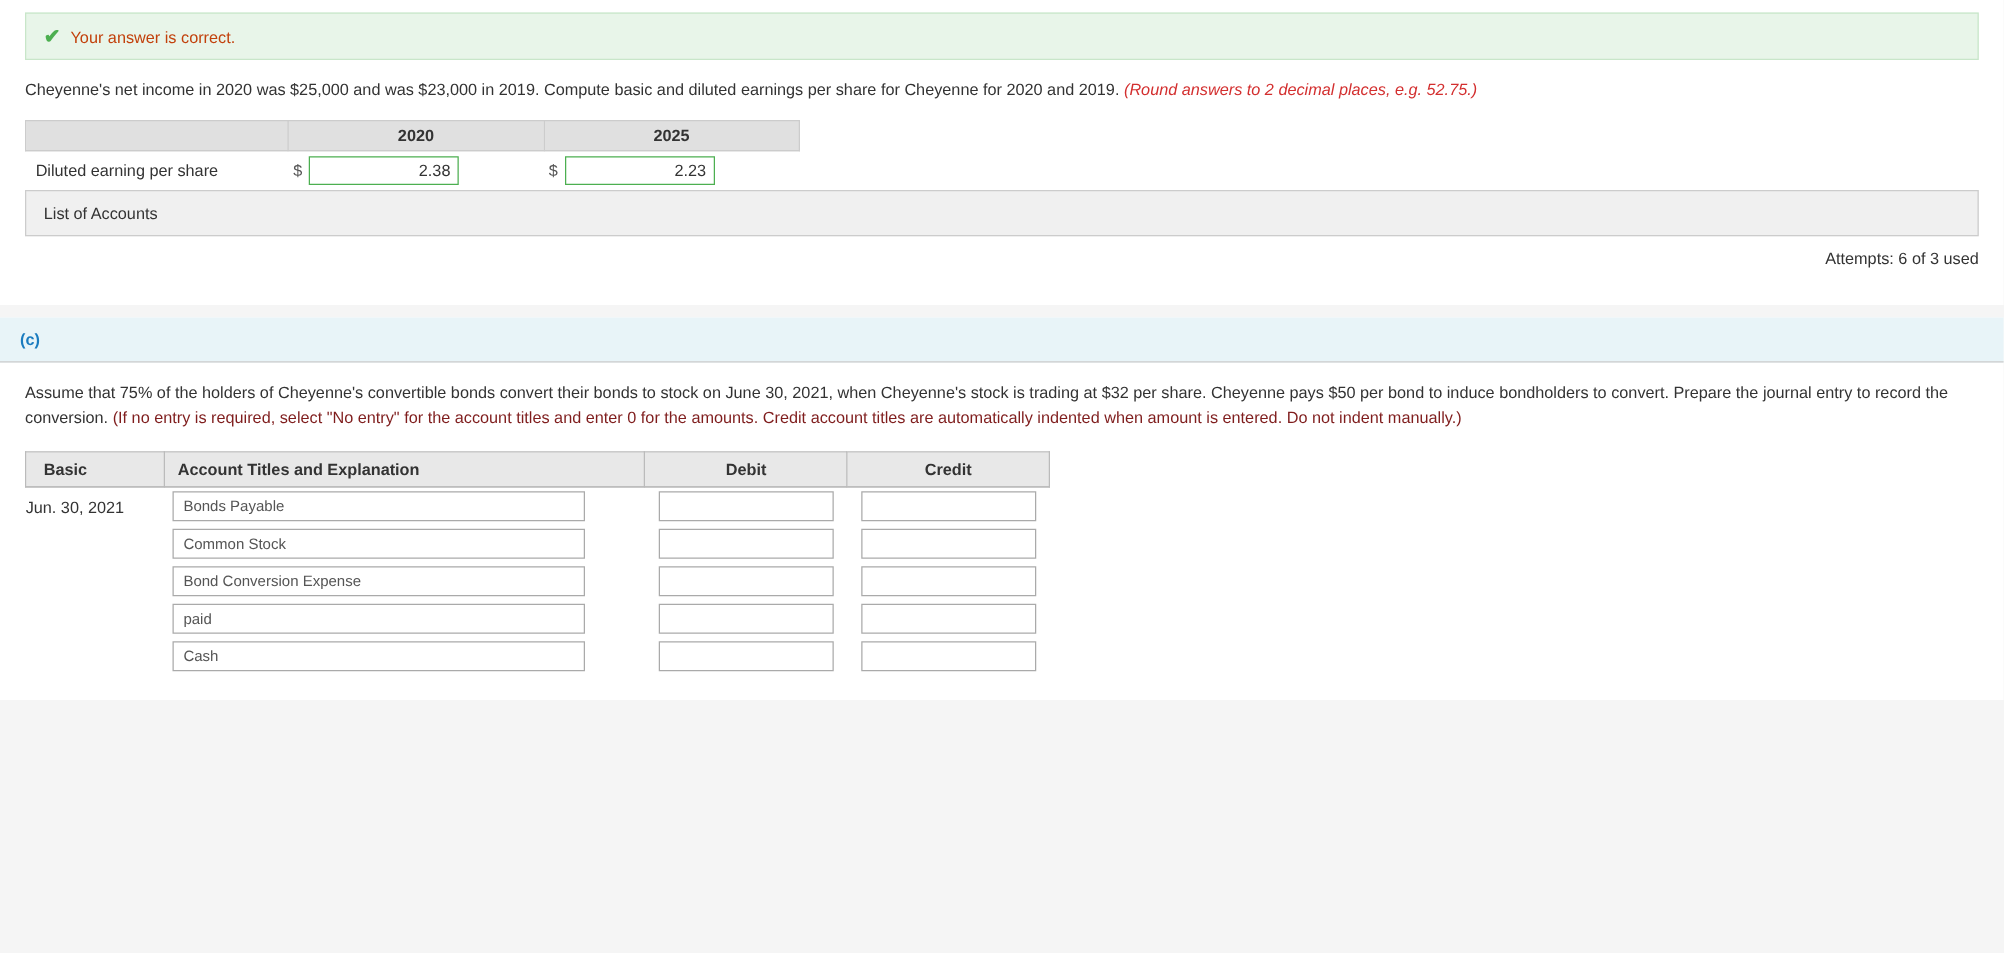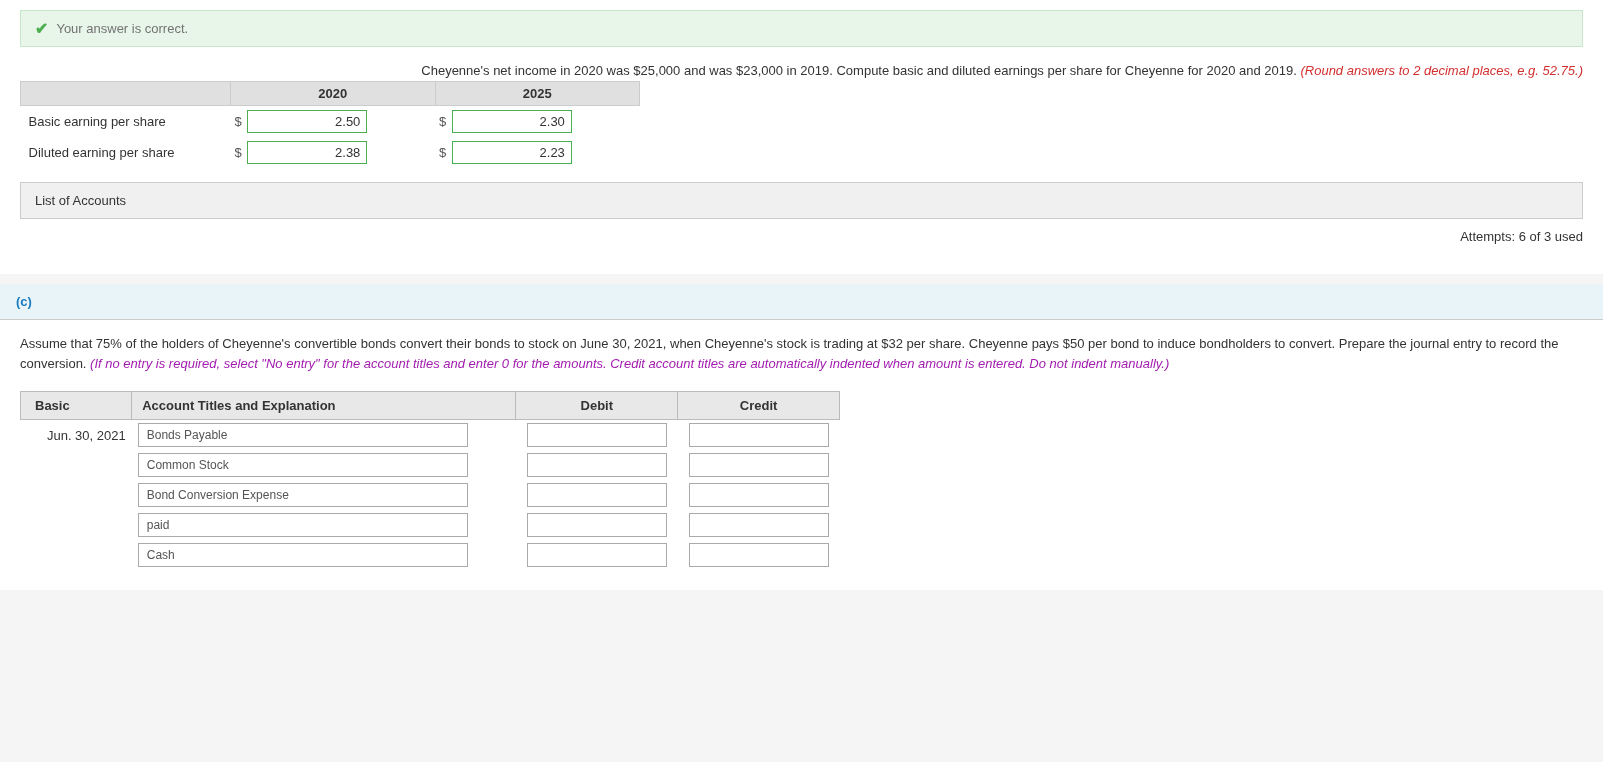--- a/index.html
+++ b/index.html
@@ -18,38 +18,37 @@
       display: flex;
       align-items: center;
       gap: 8px;
     }
     .correct-banner .checkmark {
       color: #4caf50;
       font-size: 16px;
       font-weight: bold;
     }
     .correct-banner .correct-text {
-      color: #737373;
+      color: #c2410c;
       font-size: 13px;
     }
 
     .description {
       font-size: 13px;
       line-height: 1.5;
-      text-align: right;
+      margin-bottom: 14px;
     }
     .description .red-note {
       color: #d32f2f;
       font-style: italic;
     }
 
     .earnings-table {
       border-collapse: collapse;
       width: 620px;
-      margin-bottom: 14px;
     }
     .earnings-table th {
       background: #e0e0e0;
       border: 1px solid #ccc;
       padding: 4px 8px;
       text-align: center;
       font-weight: bold;
       font-size: 13px;
     }
     .earnings-table td {
@@ -112,22 +111,21 @@
     .section-c-body {
       padding: 14px 20px 20px 20px;
     }
 
     .section-c-description {
       font-size: 13px;
       line-height: 1.6;
       margin-bottom: 16px;
     }
     .section-c-description .red-note {
-      color: #a21caf;
-      font-style: italic;
+      color: #7f1d1d;
     }
 
     .journal-table {
       border-collapse: collapse;
       width: 820px;
     }
     .journal-table thead tr th {
       background: #e8e8e8;
       border: 1px solid #bbb;
       padding: 6px 10px;
@@ -143,21 +141,20 @@
     .journal-table td {
       border: none;
       padding: 3px 6px;
       vertical-align: top;
     }
     .journal-table .date-td {
       font-size: 13px;
       padding-top: 8px;
       padding-left: 0;
       white-space: nowrap;
-      text-align: right;
     }
     .acct-input {
       border: 1px solid #aaa;
       padding: 4px 8px;
       font-size: 12px;
       width: 330px;
       color: #555;
       outline: none;
       background: #fff;
     }
@@ -191,31 +188,20 @@
 
   <table class="earnings-table">
     <thead>
       <tr>
         <th style="width:210px; border:1px solid #ccc; background:#e0e0e0;"></th>
         <th>2020</th>
         <th>2025</th>
       </tr>
     </thead>
     <tbody>
-      <tr>
-        <td class="label-cell">Basic earning per share</td>
-        <td style="padding: 4px 4px;">
-          <span class="dollar-sign">$</span>
-          <input class="earnings-input" type="text" value="2.50" style="">
-        </td>
-        <td style="padding: 4px 4px;">
-          <span class="dollar-sign">$</span>
-          <input class="earnings-input" type="text" value="2.30" style="">
-        </td>
-      </tr>
       <tr>
         <td class="label-cell">Diluted earning per share</td>
         <td style="padding: 4px 4px;">
           <span class="dollar-sign">$</span>
           <input class="earnings-input" type="text" value="2.38" style="">
         </td>
         <td style="padding: 4px 4px;">
           <span class="dollar-sign">$</span>
           <input class="earnings-input" type="text" value="2.23" style="">
         </td>

